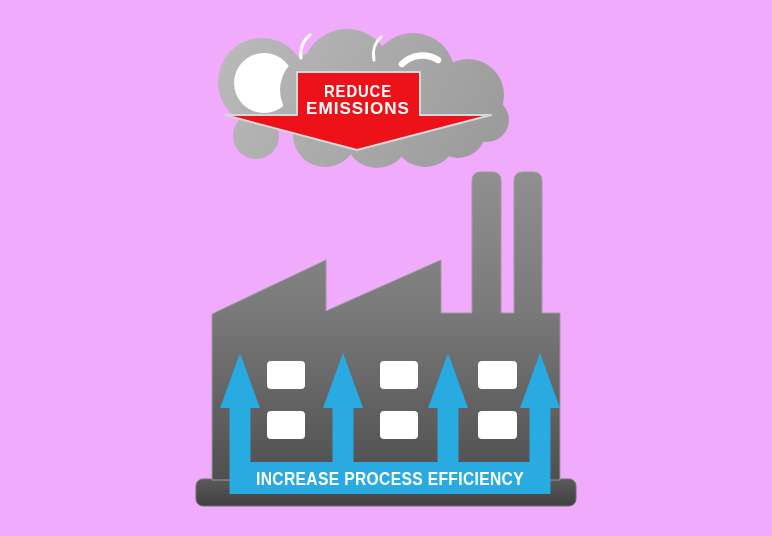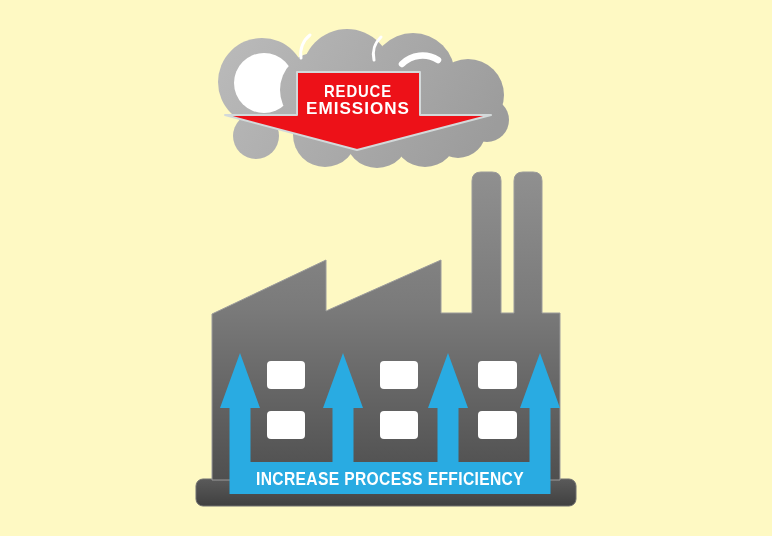--- a/index.html
+++ b/index.html
@@ -1,16 +1,16 @@
 <!DOCTYPE html>
 <html><head>
 <meta charset="utf-8">
 <style>
   html,body{margin:0;padding:0;background:#ffffff;}
-  .stage{position:relative;width:772px;height:536px;background:#fef9c3;overflow:hidden;
+  .stage{position:relative;width:772px;height:536px;background:#f0abfc;overflow:hidden;
          font-family:"Liberation Sans",sans-serif;}
   svg{display:block;}
   .cloud-lobe{fill:url(#cloudGrad);}
   .cloud-hole{fill:#ffffff;}
   .crescent{fill:none;stroke:#ffffff;stroke-linecap:round;}
   .red-arrow{stroke:#d3d9da;stroke-width:2;stroke-linejoin:round;}
   .arrow-label{fill:#ffffff;font-weight:bold;font-size:17px;letter-spacing:1px;
                text-anchor:middle;font-family:"Liberation Sans",sans-serif;}
   .factory-body{fill:url(#factoryGrad);stroke:#9b9b9b;stroke-width:1;stroke-linejoin:round;}
   .factory-base{fill:url(#baseGrad);stroke:#6e6e6e;stroke-width:1;}

